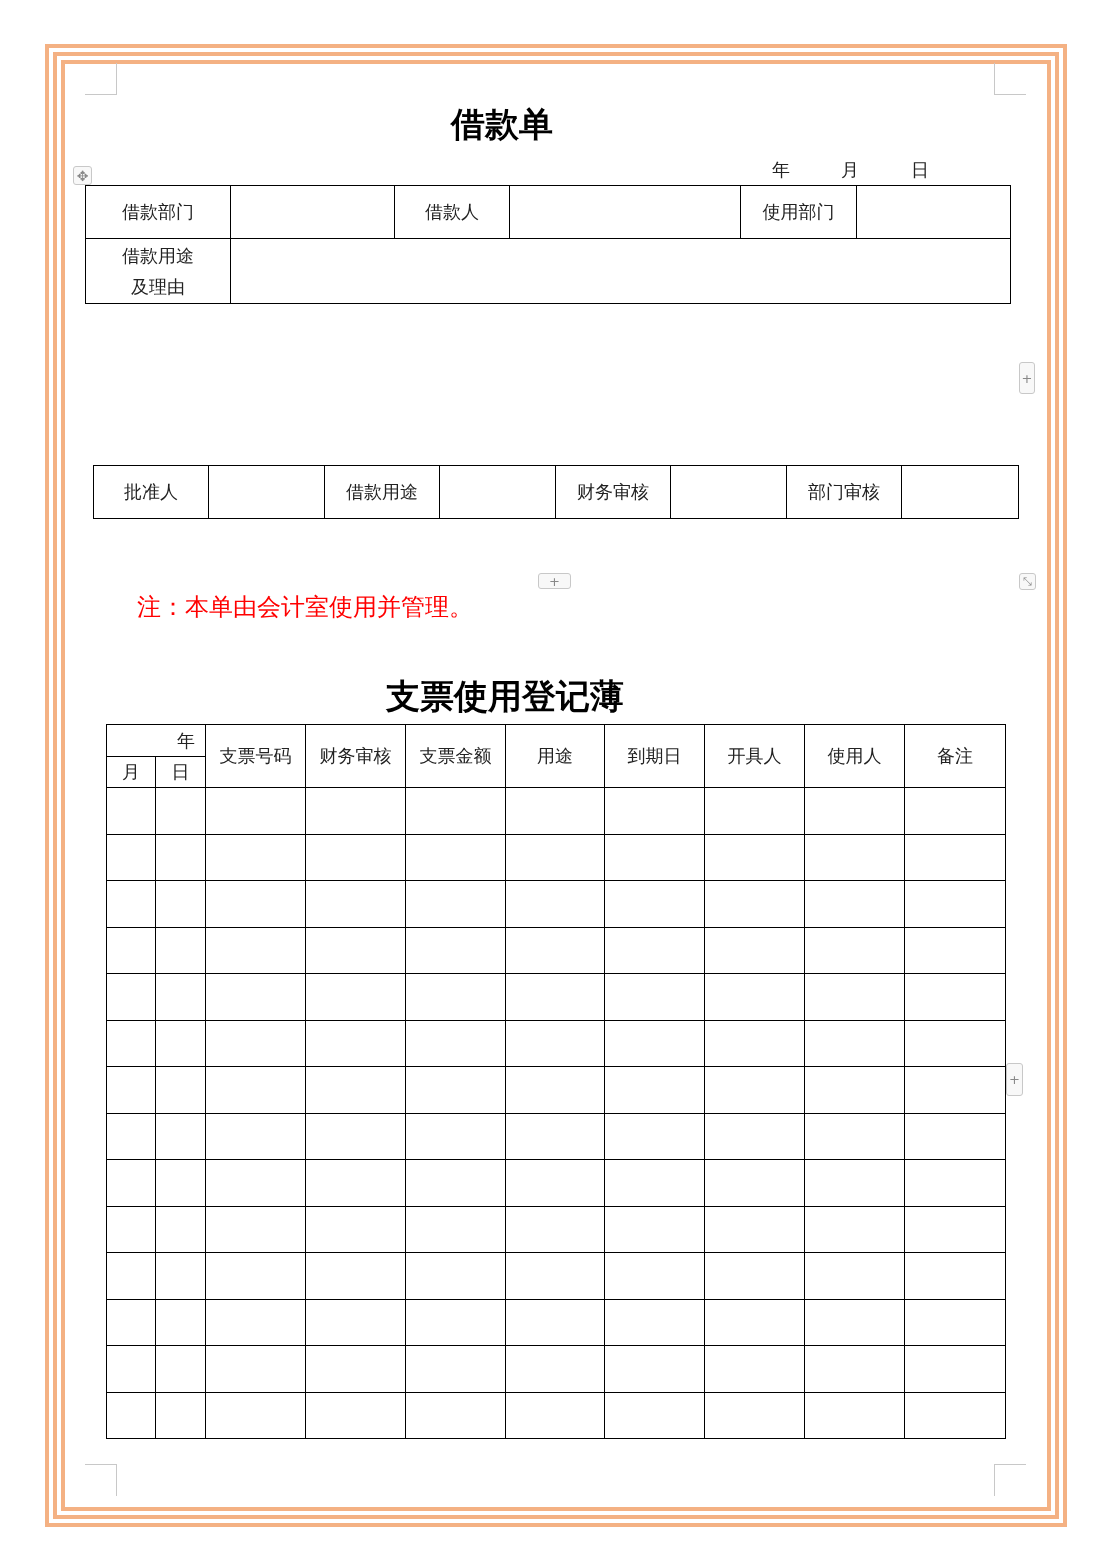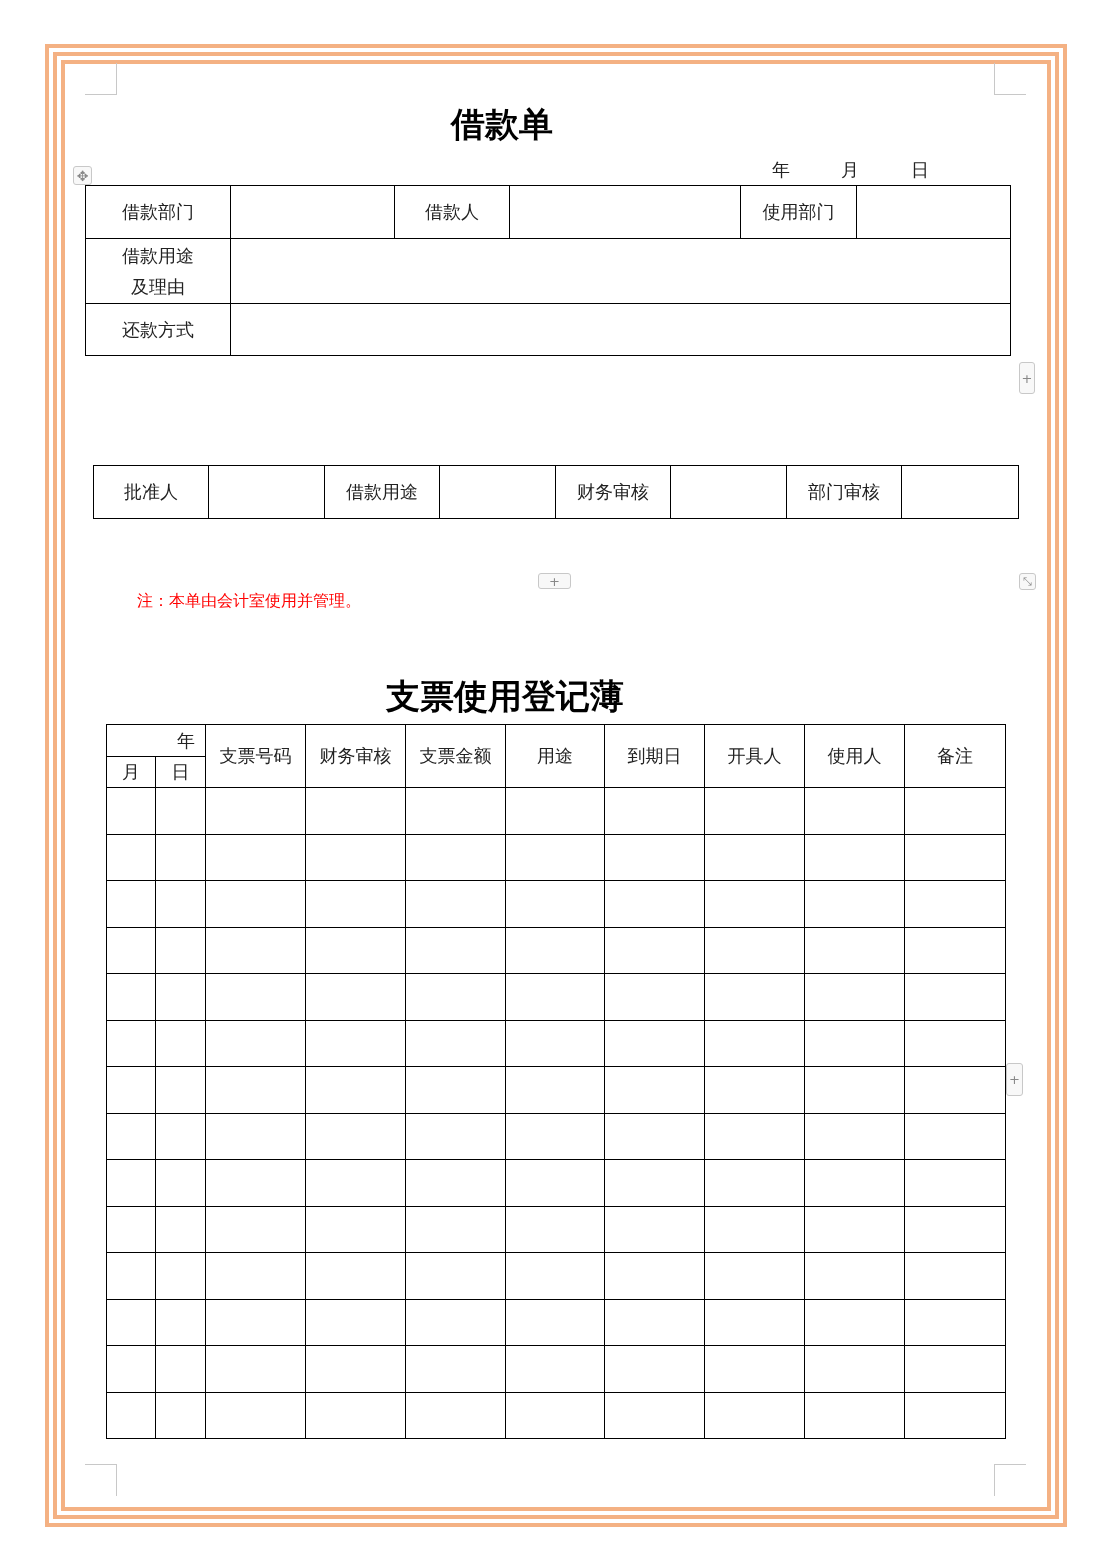--- a/index.html
+++ b/index.html
@@ -6,21 +6,21 @@
   body { width:1110px; height:1547px; position:relative; overflow:hidden;
          font-family:"DejaVu Sans","Liberation Sans",sans-serif; color:#111; }
   .frame { position:absolute; border:4px solid #f4b183; box-sizing:border-box; }
   .crop { position:absolute; border-color:#c8c8c8; border-style:solid; width:32px; height:32px; box-sizing:border-box; }
   .title { position:absolute; font-weight:bold; color:#000; text-align:center; }
   table { border-collapse:collapse; position:absolute; table-layout:fixed; }
   td { border:1.5px solid #000; padding:0; font-size:18px; color:#222; vertical-align:middle; box-sizing:border-box; }
   .c { text-align:center; }
   .handle { position:absolute; border:1px solid #c8c8c8; border-radius:3px; background:#f8f8f8;
             color:#888; font-size:13px; display:flex; align-items:center; justify-content:center; box-sizing:border-box; }
-  .note { position:absolute; color:#ff0000; font-size:16px; }
+  .note { position:absolute; color:#ff0000; font-size:24px; }
   .date { position:absolute; font-size:18px; color:#222; }
 </style>
 </head>
 <body>
 
 <div class="frame" style="left:45px;top:44px;width:1022px;height:1483px;"></div>
 <div class="frame" style="left:53px;top:52px;width:1006px;height:1467px;"></div>
 <div class="frame" style="left:61px;top:60px;width:990px;height:1451px;"></div>
 
 <div class="crop" style="left:85px;top:63px;border-width:0 1px 1px 0;"></div>
@@ -56,24 +56,20 @@
     <td class="c">借款人</td>
     <td colspan="2" style="width:194px"></td>
     <td class="c">使用部门</td>
     <td colspan="2"></td>
   </tr>
   <tr style="height:65px;">
     <td class="c" colspan="2" style="line-height:31px;">
       <div>借款用途</div>
       <div>及理由</div>
     </td>
-    <td colspan="8"></td>
-  </tr>
-  <tr style="height:52px;">
-    <td class="c" colspan="2">还款方式</td>
     <td colspan="8"></td>
   </tr>
 </tbody>
   </table>
 
 <table style="left:93px;top:465px;width:925px;border-top:none;padding-left:42px;">
   <colgroup>
     <col style="width:115px">
       <col style="width:116px">
       <col style="width:115px">

